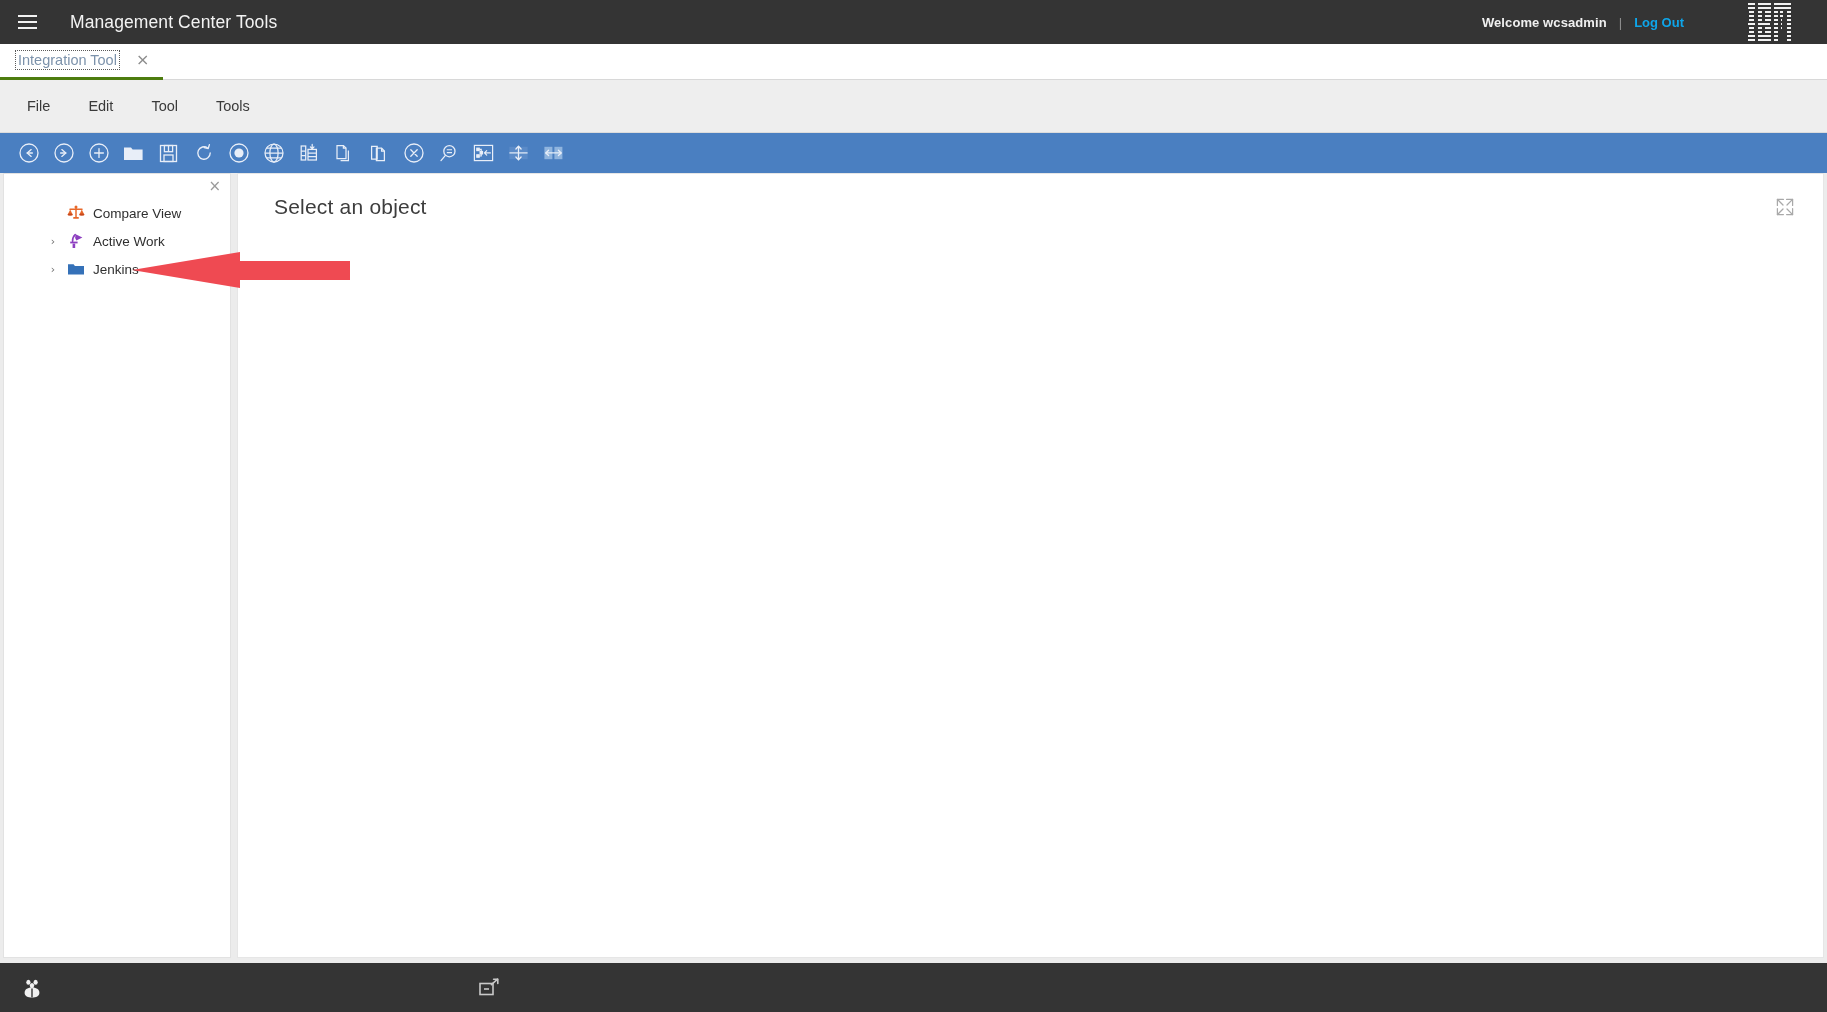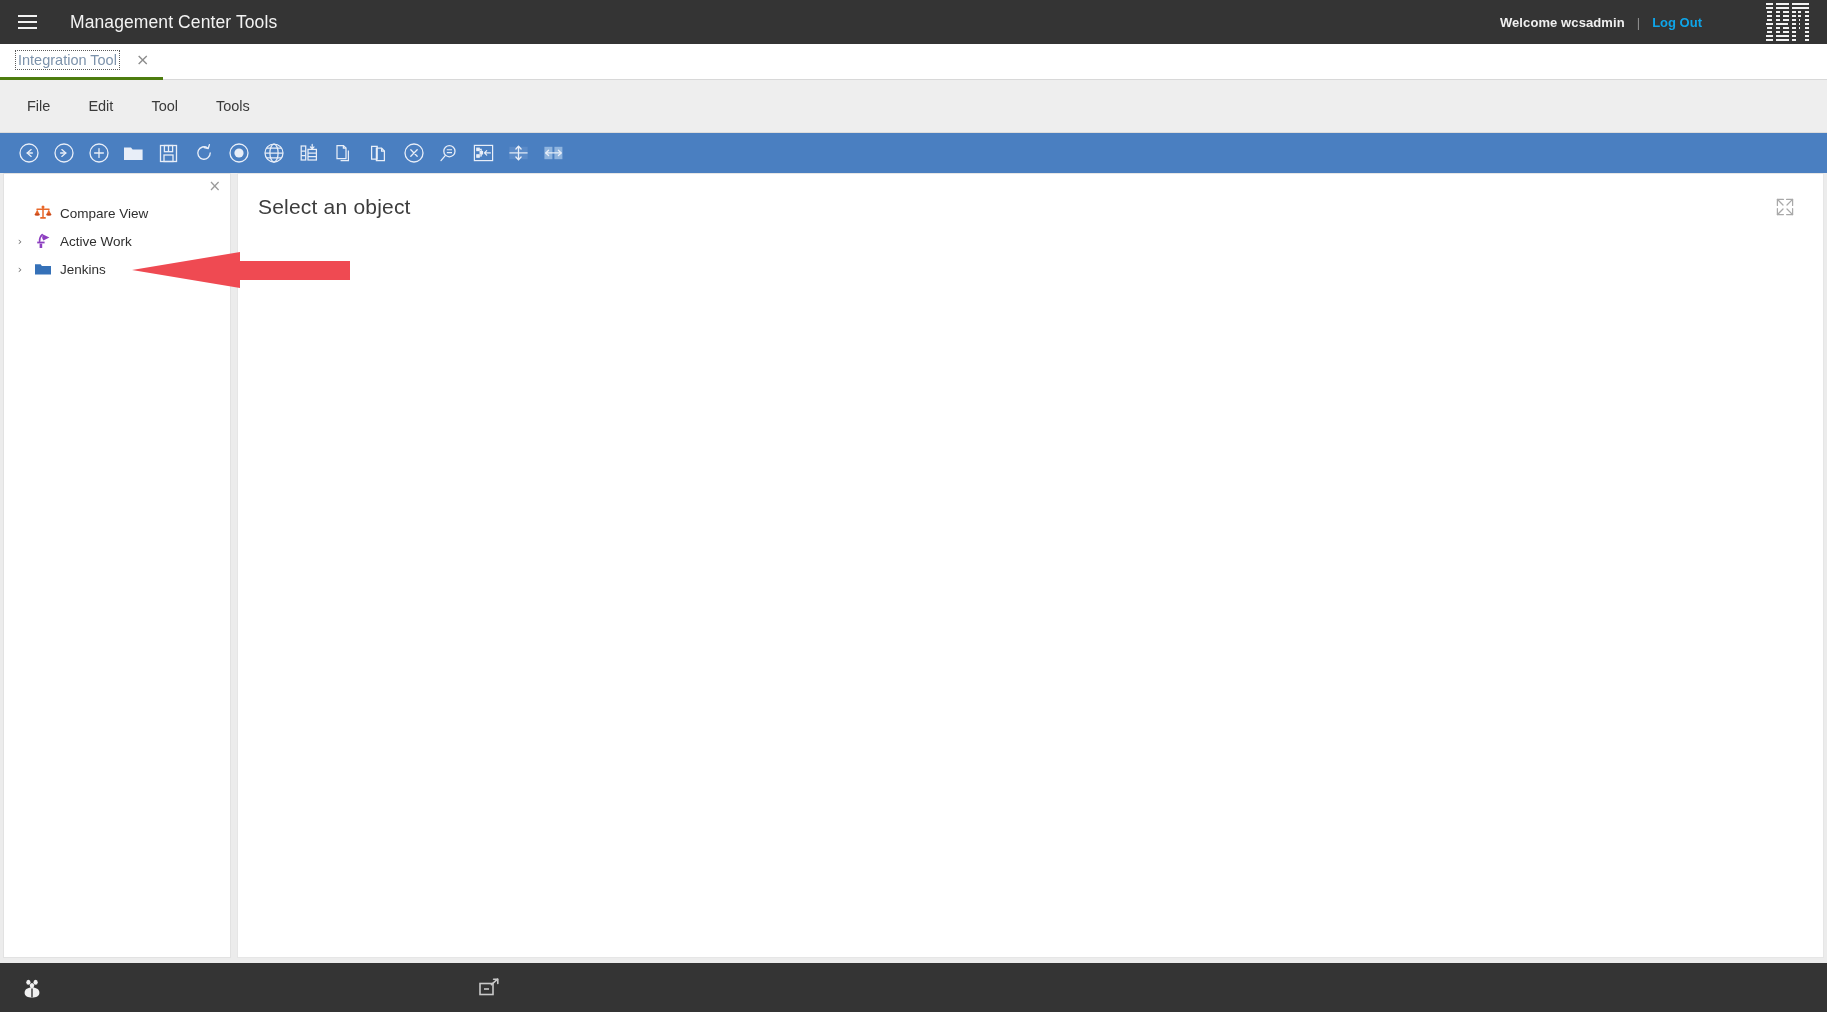--- a/index.html
+++ b/index.html
@@ -25,21 +25,21 @@
   }
   .hamburger span {
     display: block; width: 19px; height: 2px; background: #f2f2f2;
   }
   .app-title {
     color: #f3f3f3; font-size: 17.5px; letter-spacing: .1px;
     margin-left: 16px;
   }
   .header-right {
     margin-left: auto; display: flex; align-items: center;
-    padding-right: 18px; gap: 0px;
+    padding-right: 36px; gap: 0px;
   }
   .welcome-text {
     color: #f0f0f0; font-size: 13px; font-weight: bold;
     letter-spacing: .1px;
   }
   .hdr-sep { color: #8e8e8e; font-size: 13px; margin: 0 12px; }
   .logout-link {
     color: #0ea5e9; font-size: 13px; font-weight: bold;
     text-decoration: none; cursor: pointer;
   }
@@ -113,21 +113,21 @@
     position: absolute; top: 0; left: 3px;
     width: 228px; height: 785px;
     background: #ffffff;
     border: 1px solid #e2e2e2;
   }
   .side-close {
     position: absolute; top: 5px; right: 9px;
     font-size: 15px; color: #9b9b9b; cursor: pointer; line-height: 1;
     font-family: "DejaVu Sans", sans-serif;
   }
-  .tree { padding-top: 25px; }
+  .tree { padding-top: 25px; padding-left: 33px; }
   .tree-row {
     display: flex; align-items: center;
     height: 28px; padding-left: 10px; gap: 7px;
     cursor: pointer; font-size: 13.5px; color: #2f2f2f;
   }
   .chev {
     width: 12px; height: 12px; flex: 0 0 12px;
     display: flex; align-items: center; justify-content: center;
     color: #6f6f6f; font-size: 11px;
     font-family: "DejaVu Sans", sans-serif;
@@ -145,21 +145,21 @@
     background: #ececec; cursor: col-resize;
   }
 
   .content-panel {
     position: absolute; top: 0; left: 237px;
     width: 1587px; height: 785px;
     background: #ffffff;
     border: 1px solid #e6e6e6;
   }
   .content-title {
-    position: absolute; top: 21px; left: 20px;
+    position: absolute; top: 21px; left: 36px;
     font-size: 21px; color: #3d3d3d; letter-spacing: .2px;
   }
   .expand-btn {
     position: absolute; top: 20px; right: 25px;
     width: 26px; height: 26px; cursor: pointer;
     display: flex; align-items: center; justify-content: center;
   }
 
   
   .annot-arrow {

